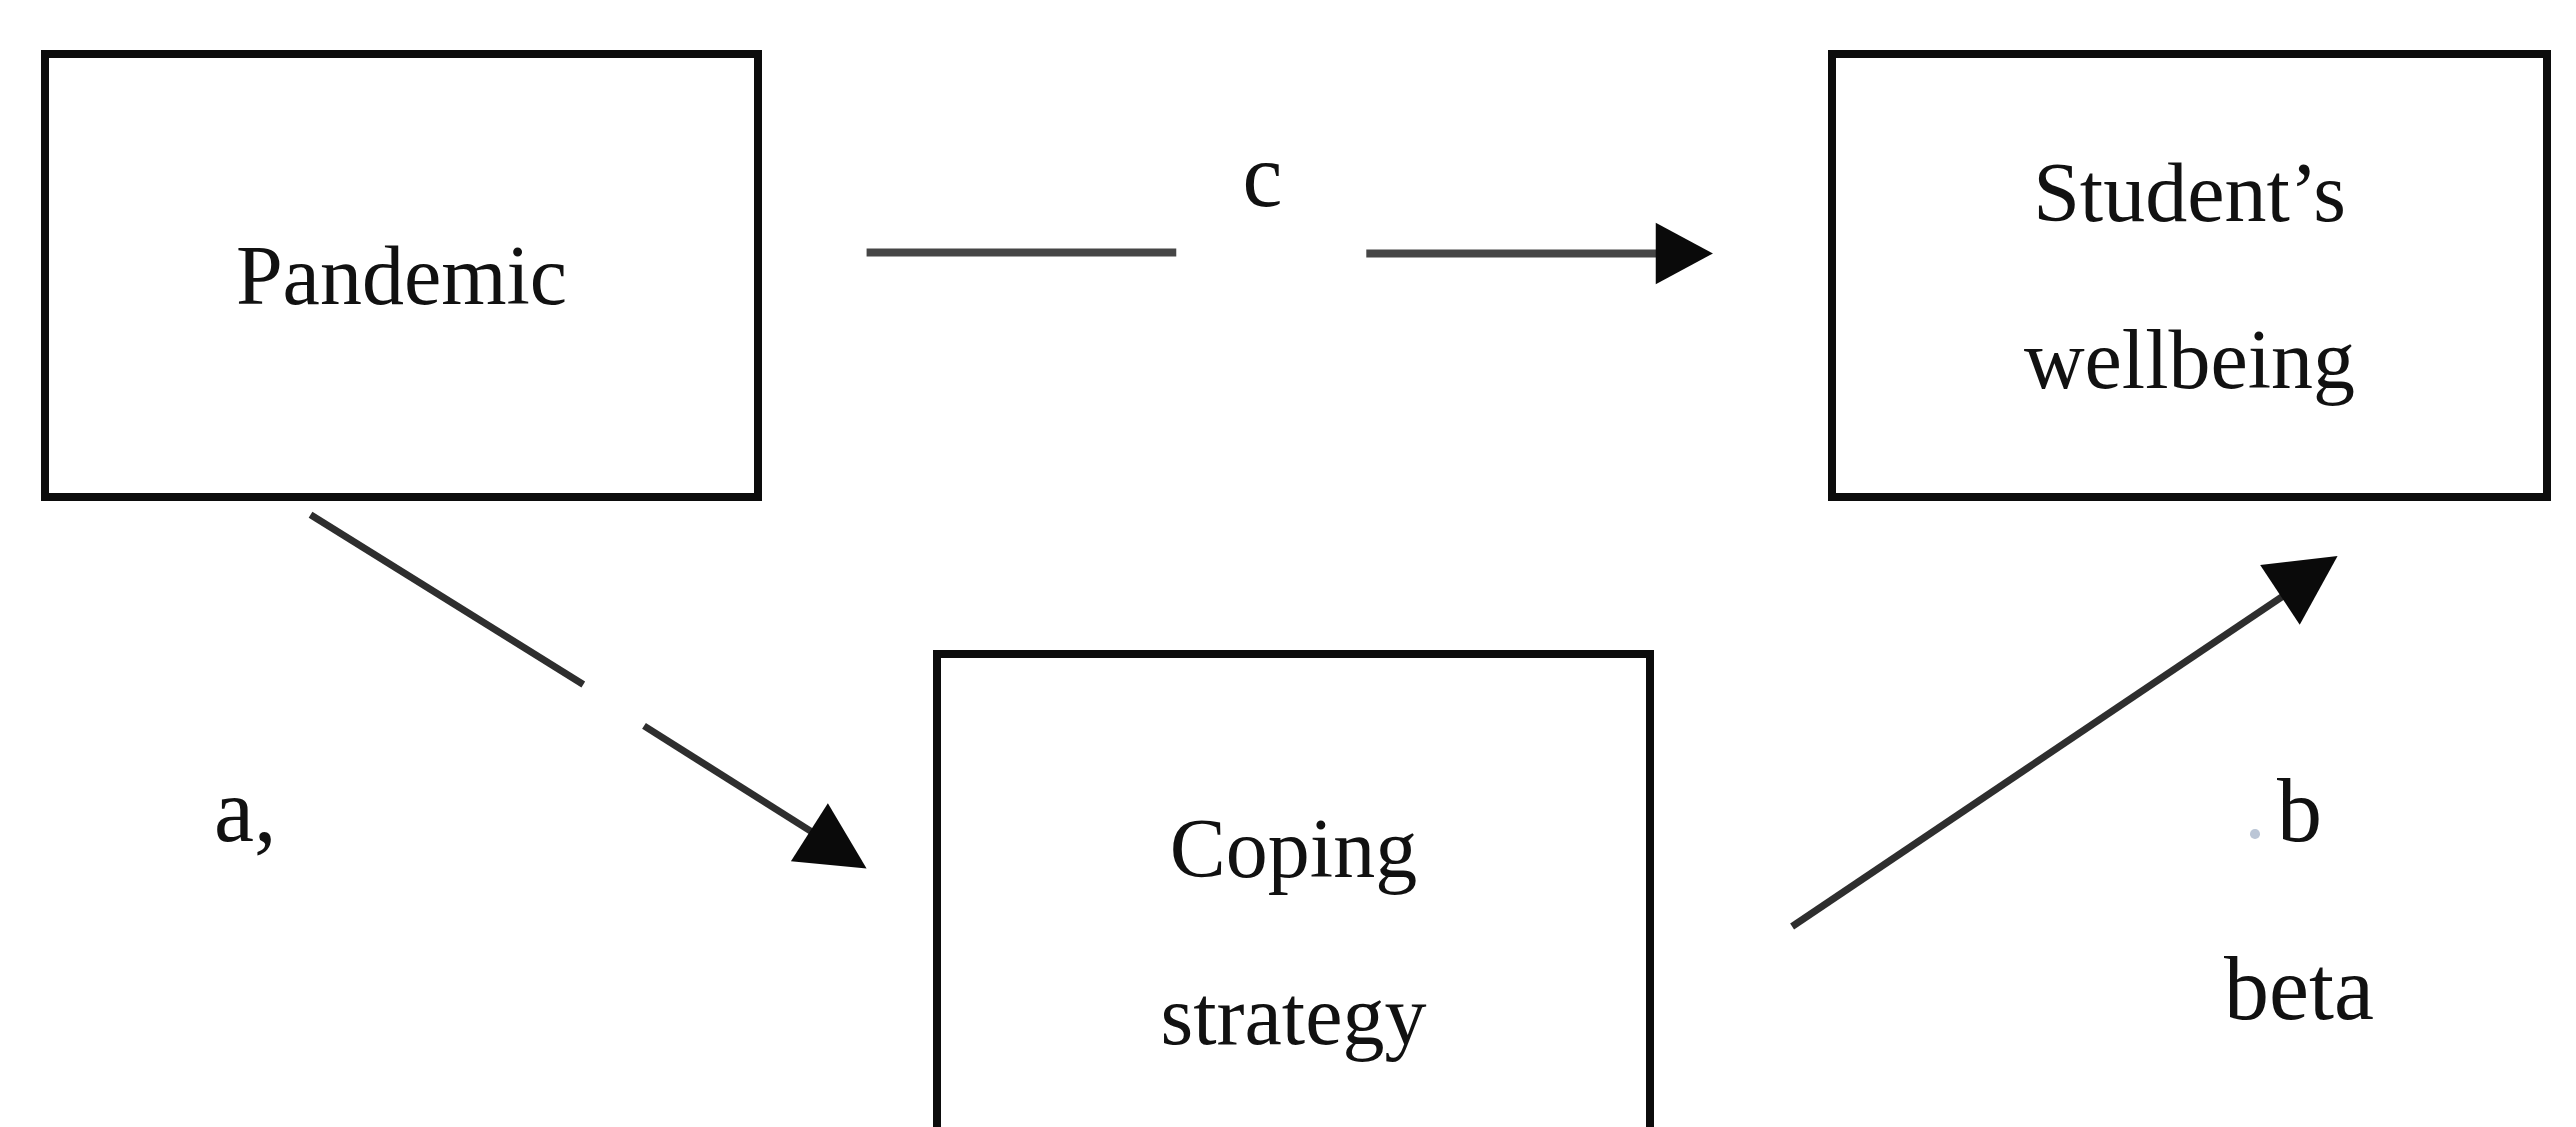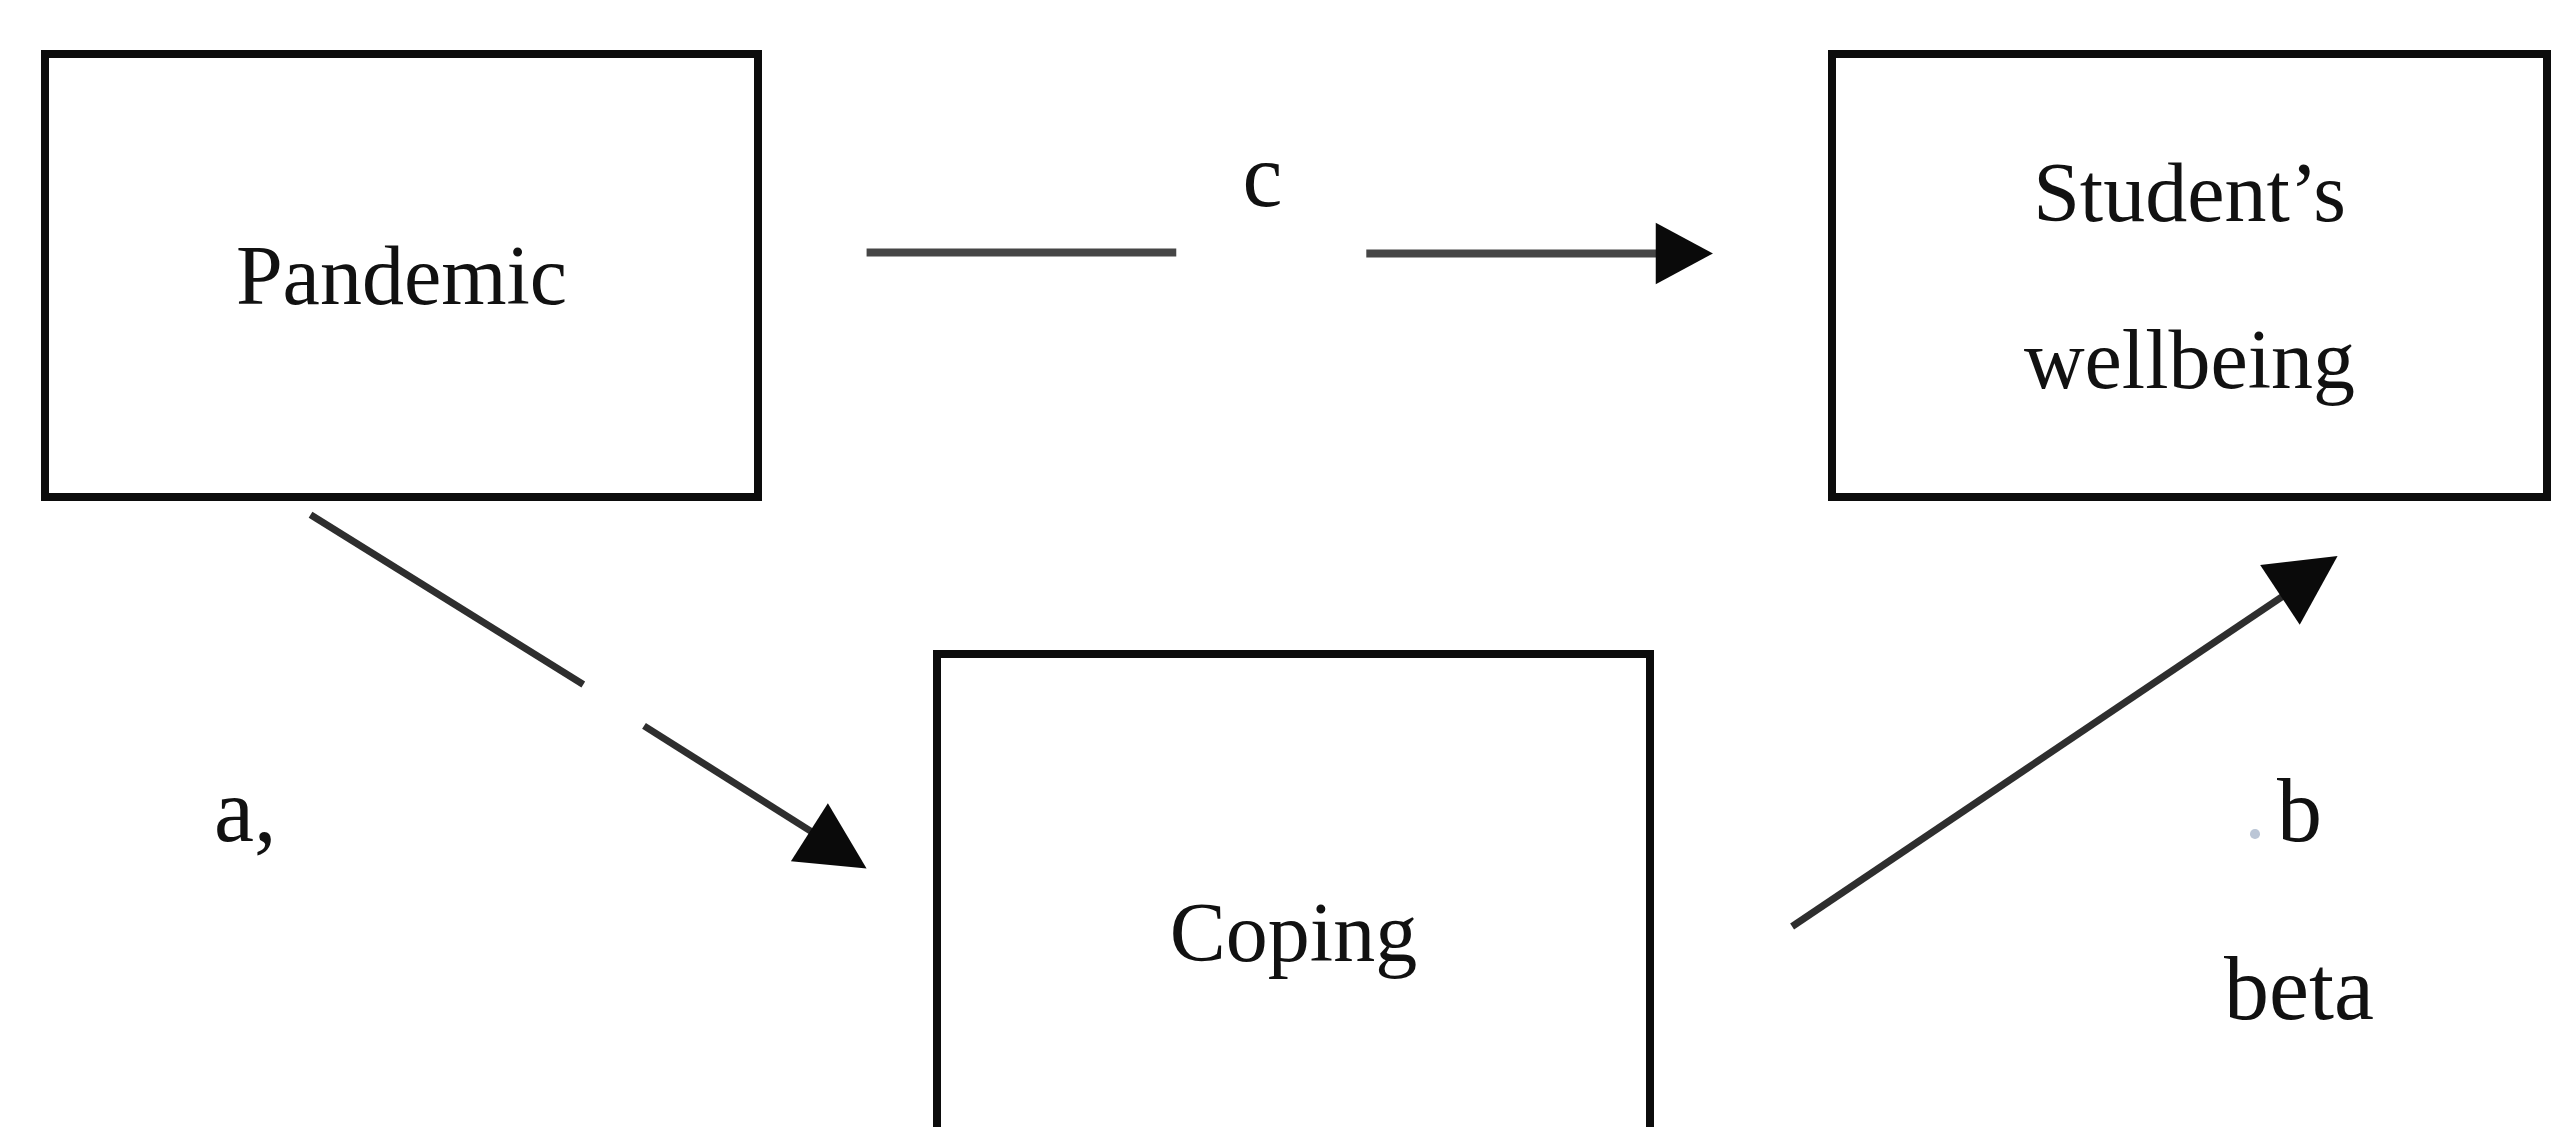--- a/index.html
+++ b/index.html
@@ -89,20 +89,21 @@
     <div class="box-line">Pandemic</div>
   </div>
 
   <div class="node-box box-student">
     <div class="box-line">Student’s</div>
     <div class="box-line">wellbeing</div>
   </div>
 
   <div class="node-box box-coping">
     <div class="box-line">Coping</div>
+    <div class="box-line">strategy</div>
   </div>
 
   <div class="path-label label-c">c</div>
 
   <div class="path-label label-a1">a,</div>
 
   <div class="path-label label-b1">b</div>
   <div class="path-label label-b2">beta</div>
 
   <div class="stray-dot"></div>

